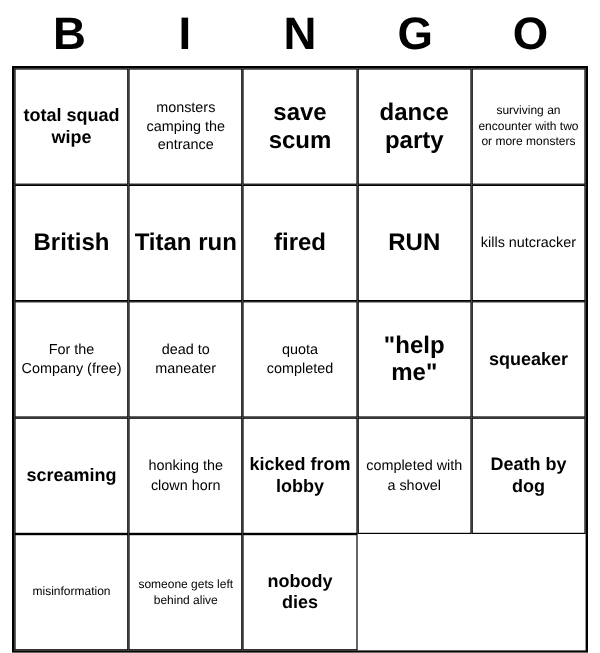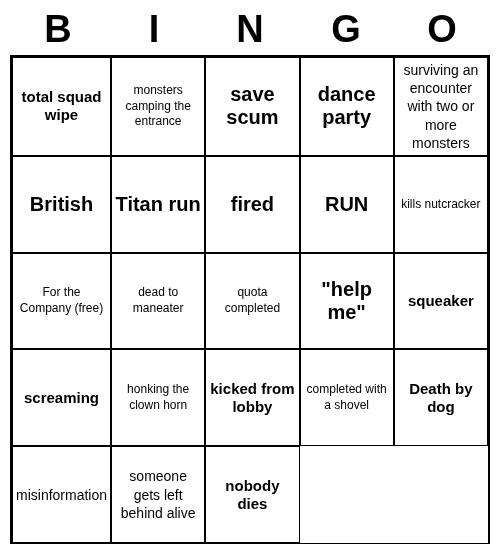--- a/index.html
+++ b/index.html
@@ -50,21 +50,21 @@
     .cell-medium {
       font-size: 15px;
       font-weight: bold;
       line-height: 1.2;
     }
     .cell-small {
       font-size: 12px;
       line-height: 1.3;
     }
     .cell-xsmall {
-      font-size: 14px;
+      font-size: 10px;
       line-height: 1.3;
     }
   </style>
 </head>
 <body>
 
 <div class="bingo-title">
   <span>B</span>
   <span>I</span>
   <span>N</span>

